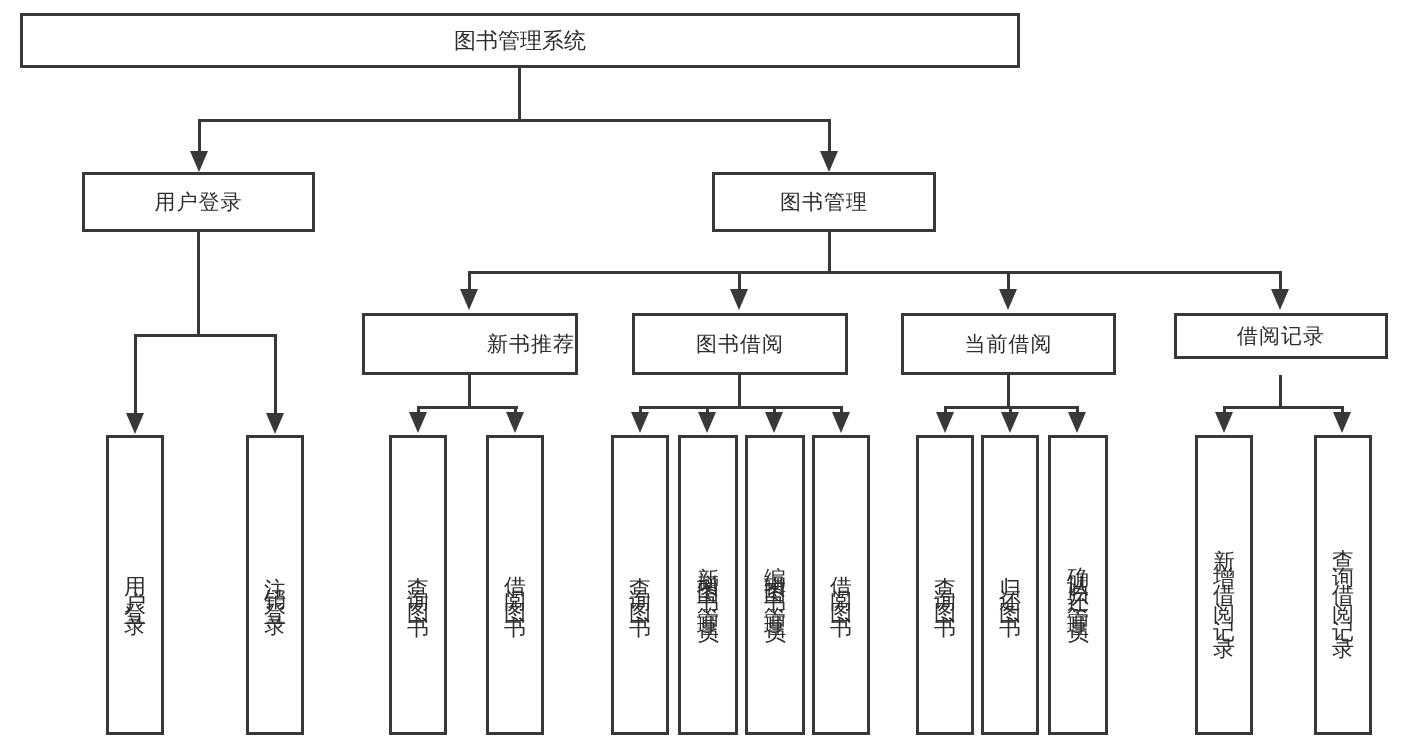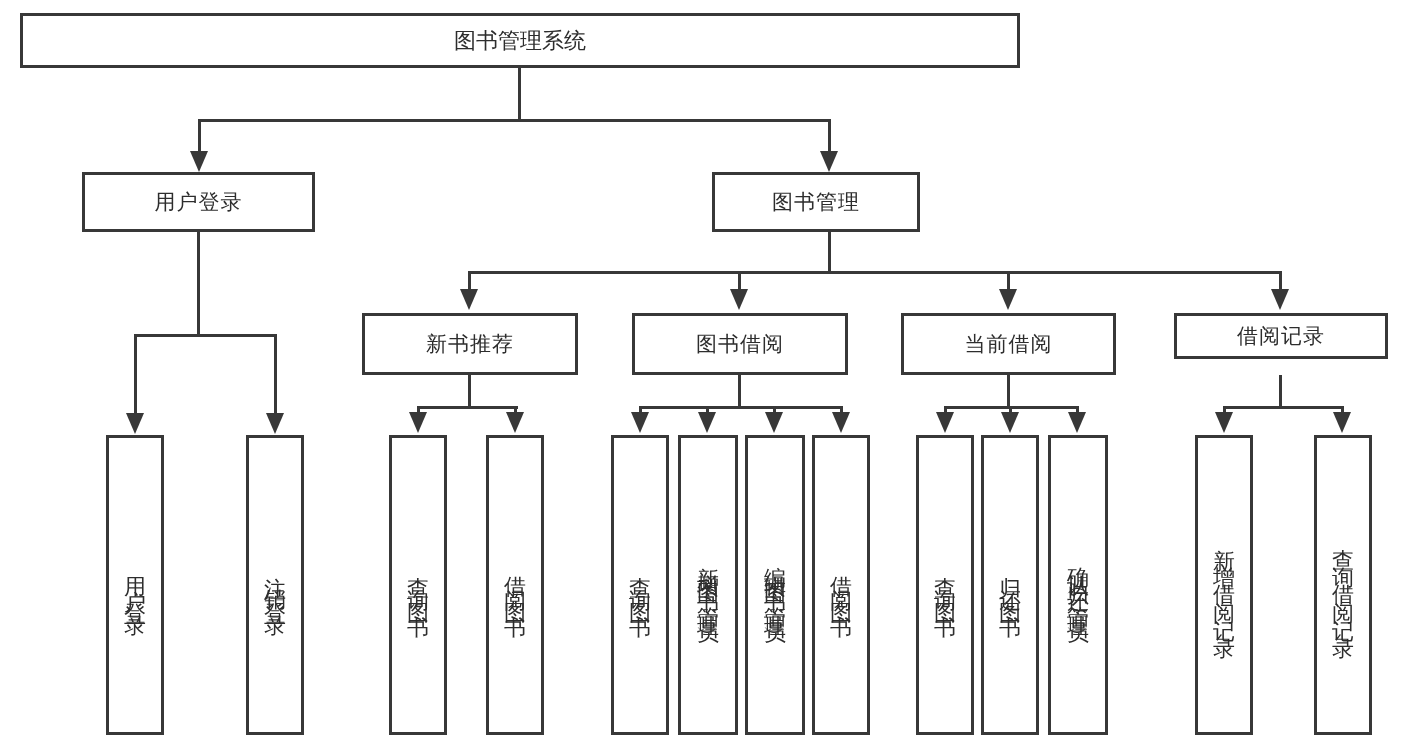--- a/index.html
+++ b/index.html
@@ -59,21 +59,21 @@
   <div class="vline" style="left:518px;top:68px;height:53px;"></div>
   <div class="hline" style="left:198px;top:119px;width:633px;"></div>
   <div class="vline" style="left:198px;top:119px;height:34px;"></div>
   <div class="arrow" style="left:190px;top:151px;"></div>
   <div class="vline" style="left:828px;top:119px;height:34px;"></div>
   <div class="arrow" style="left:820px;top:151px;"></div>
 
   <div class="node h-node" style="left:82px;top:172px;width:233px;height:60px;">
     <span>用户登录</span>
   </div>
-  <div class="node h-node" style="left:712px;top:172px;width:208px;height:60px;">
+  <div class="node h-node" style="left:712px;top:172px;width:224px;height:60px;">
     <span>图书管理</span>
   </div>
 
   <div class="vline" style="left:197px;top:232px;height:104px;"></div>
   <div class="hline" style="left:134px;top:334px;width:143px;"></div>
   <div class="vline" style="left:134px;top:334px;height:82px;"></div>
   <div class="arrow" style="left:126px;top:413px;"></div>
   <div class="vline" style="left:274px;top:334px;height:82px;"></div>
   <div class="arrow" style="left:266px;top:413px;"></div>
 
@@ -81,21 +81,21 @@
   <div class="hline" style="left:468px;top:271px;width:814px;"></div>
   <div class="vline" style="left:468px;top:271px;height:20px;"></div>
   <div class="arrow" style="left:460px;top:289px;"></div>
   <div class="vline" style="left:738px;top:271px;height:20px;"></div>
   <div class="arrow" style="left:730px;top:289px;"></div>
   <div class="vline" style="left:1007px;top:271px;height:20px;"></div>
   <div class="arrow" style="left:999px;top:289px;"></div>
   <div class="vline" style="left:1279px;top:271px;height:20px;"></div>
   <div class="arrow" style="left:1271px;top:289px;"></div>
 
-  <div class="node h-node" style="left:362px;top:313px;width:216px;height:62px;">
+  <div class="node h-node" style="left:362px;top:313px;width:216px;height:62px;justify-content:flex-end;">
     <span>新书推荐</span>
   </div>
   <div class="node h-node" style="left:632px;top:313px;width:216px;height:62px;">
     <span>图书借阅</span>
   </div>
   <div class="node h-node" style="left:901px;top:313px;width:215px;height:62px;">
     <span>当前借阅</span>
   </div>
   <div class="node h-node" style="left:1174px;top:313px;width:214px;height:46px;">
     <span>借阅记录</span>

